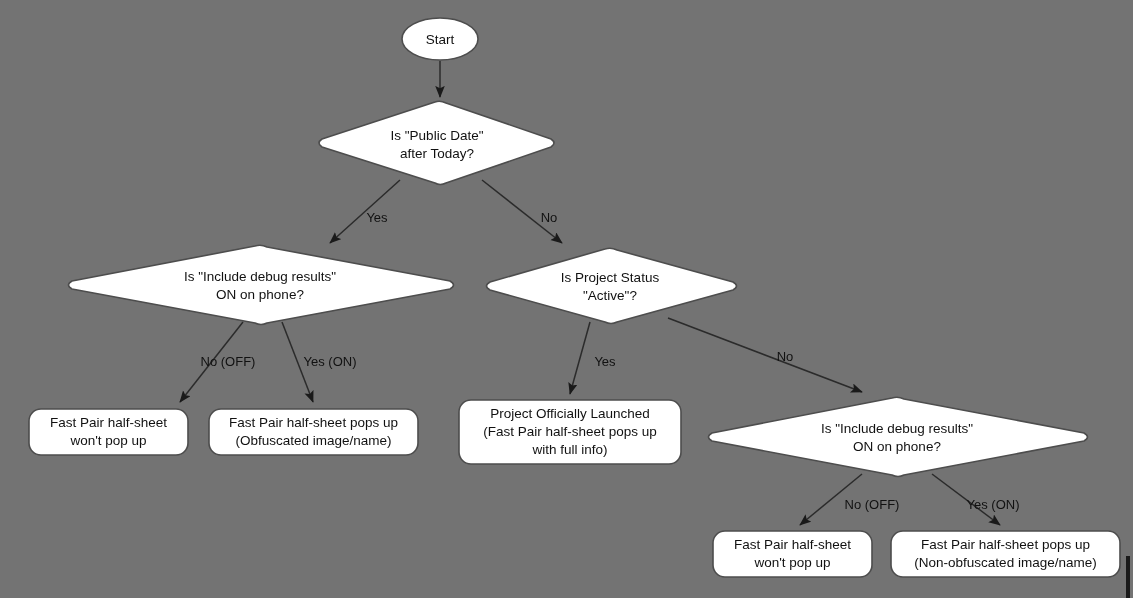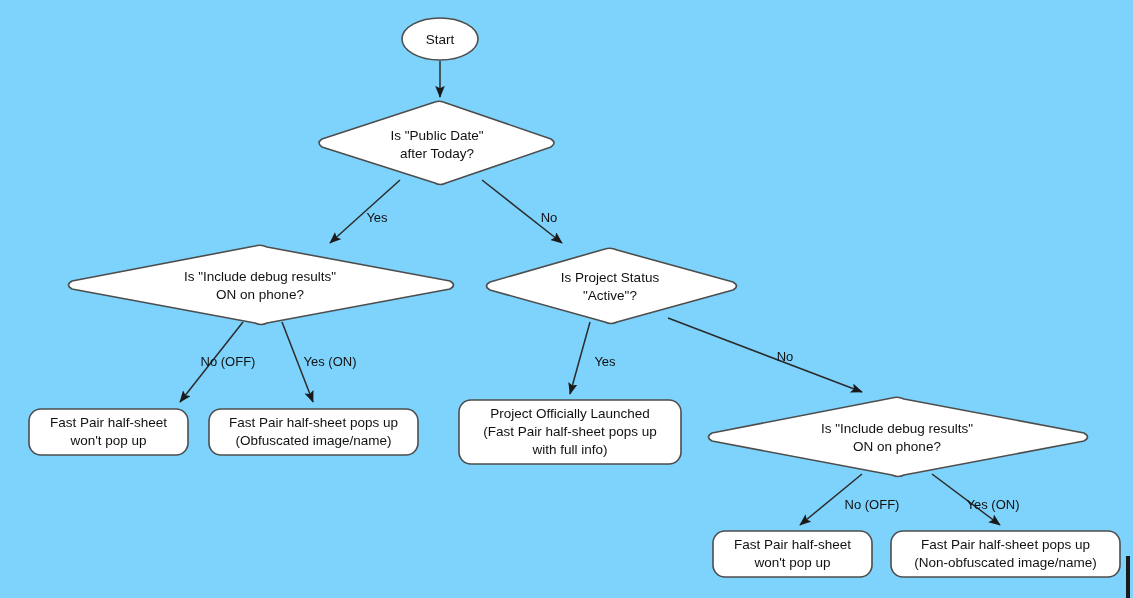--- a/index.html
+++ b/index.html
@@ -11,21 +11,21 @@
   body {
     width: 1133px;
     height: 598px;
     overflow: hidden;
     font-family: "Liberation Sans", sans-serif;
   }
   #flow-root {
     position: relative;
     width: 1133px;
     height: 598px;
-    background: #7dd3fc;
+    background: #737373;
   }
   svg#flowchart {
     display: block;
     width: 1133px;
     height: 598px;
   }
   .shape-outline {
     fill: #ffffff;
     stroke: #4d4d4d;
     stroke-width: 1.6;

